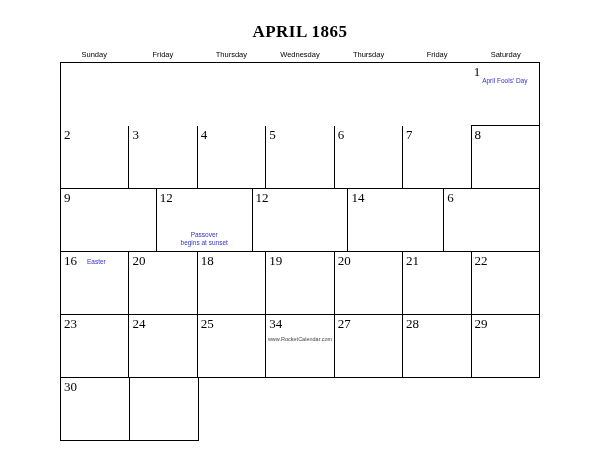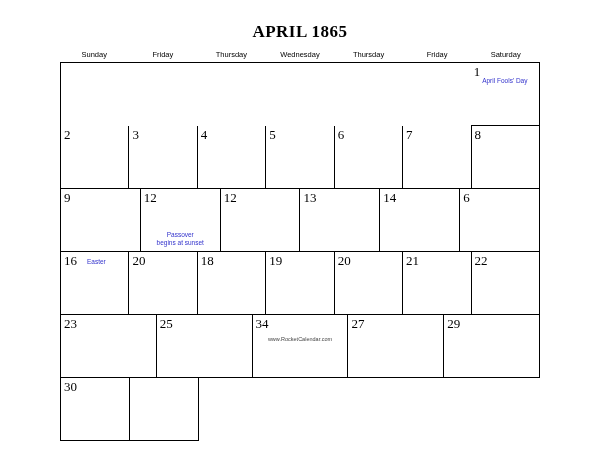--- a/index.html
+++ b/index.html
@@ -175,23 +175,20 @@
           <div class="daynum">9</div>
         </div>
         <div class="cell">
           <div class="daynum">12</div>
           <div class="event bottom" style="color: rgb(51, 51, 204);">Passover<br>begins at sunset</div>
         </div>
         <div class="cell">
           <div class="daynum">12</div>
         </div>
         <div class="cell">
-          <div class="daynum">13</div>
-        </div>
-        <div class="cell">
           <div class="daynum">14</div>
         </div>
         <div class="cell">
           <div class="daynum">6</div>
         </div>
       </div>
       <div class="week">
         <div class="cell">
           <div class="daynum">16</div>
           <div class="event inline" style="color: rgb(51, 51, 204);">Easter</div>
@@ -213,29 +210,35 @@
         </div>
         <div class="cell">
           <div class="daynum">22</div>
         </div>
       </div>
       <div class="week">
         <div class="cell">
           <div class="daynum">23</div>
         </div>
         <div class="cell">
+          <div class="daynum">24</div>
+        </div>
+        <div class="cell">
           <div class="daynum">25</div>
         </div>
         <div class="cell">
           <div class="daynum">34</div>
         </div>
         <div class="cell">
           <div class="daynum">27</div>
         </div>
         <div class="cell">
+          <div class="daynum">28</div>
+        </div>
+        <div class="cell">
           <div class="daynum">29</div>
         </div>
       </div>
       <div class="week">
         <div class="cell">
           <div class="daynum">30</div>
         </div>
         <div class="cell empty-filled"></div>
         <div class="cell empty"></div>
         <div class="cell empty"></div>

